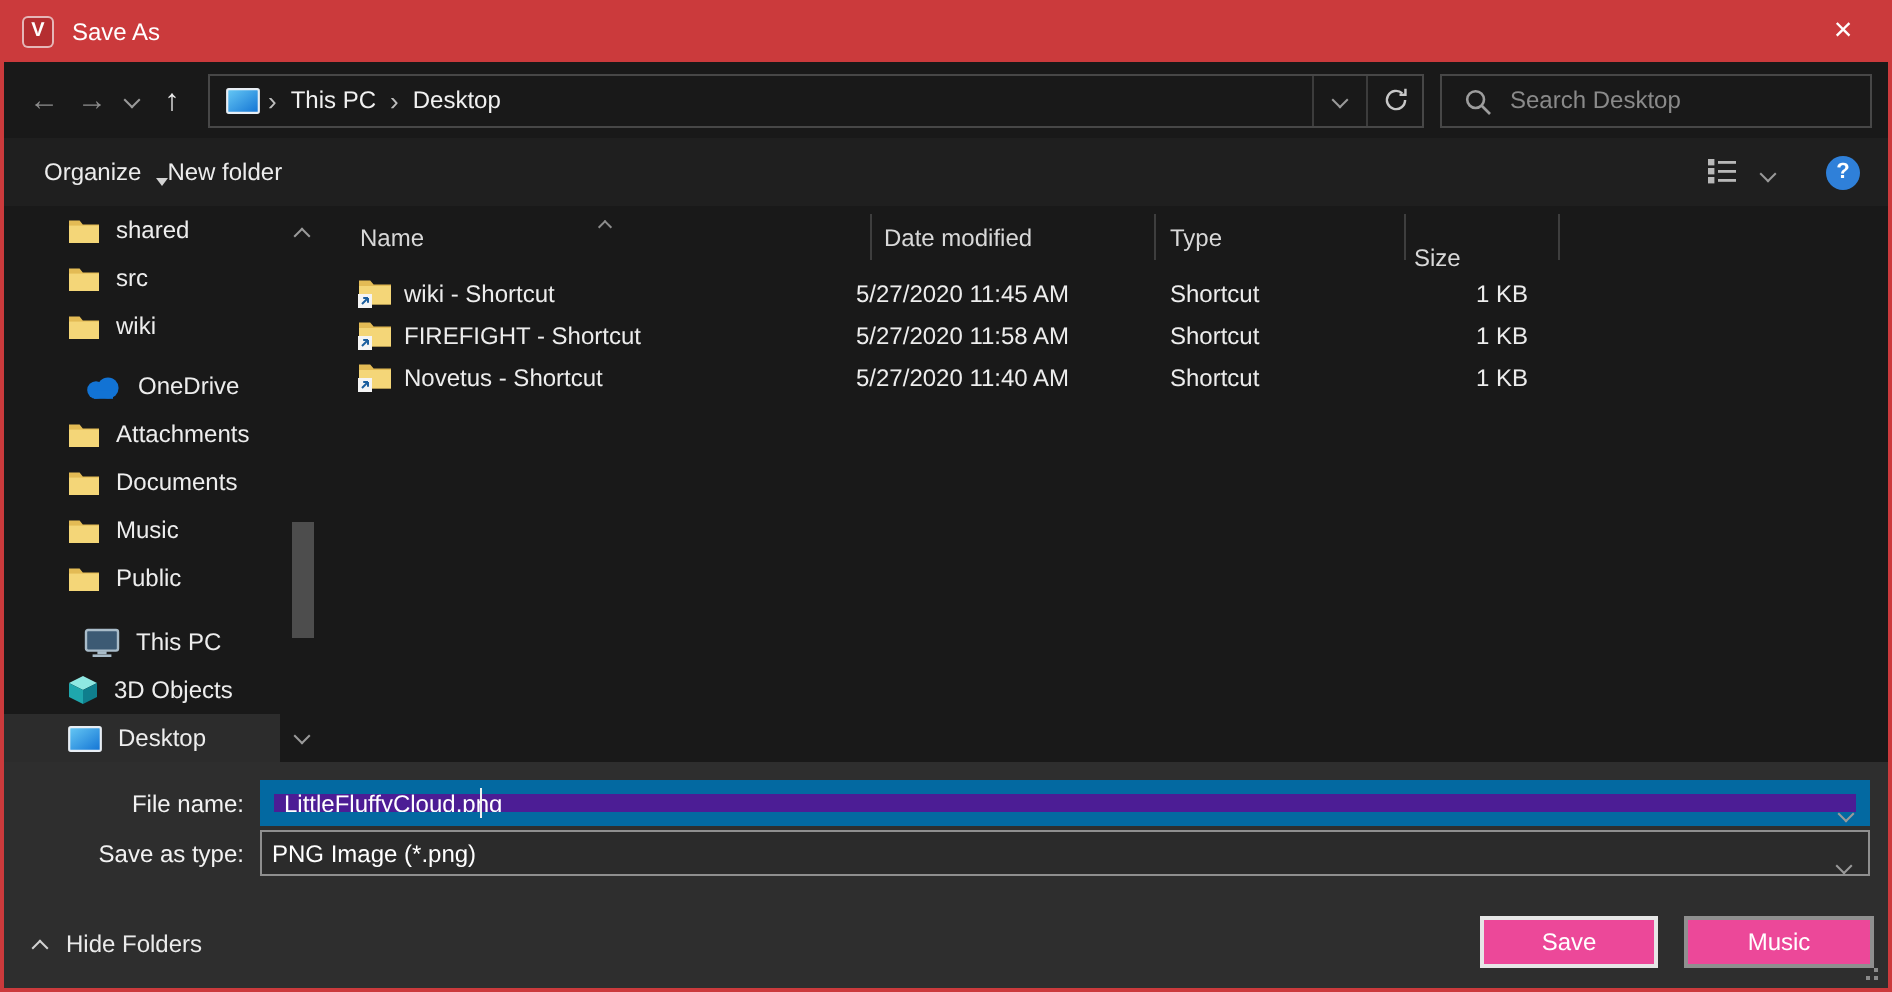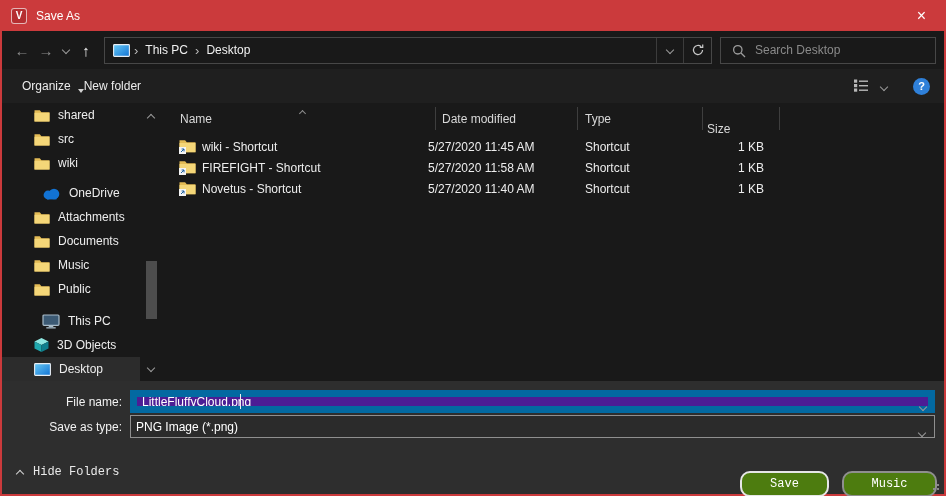--- a/index.html
+++ b/index.html
@@ -96,25 +96,25 @@
   .flabel{ width:128px; text-align:right; padding-right:8px; color:#f2f2f2; }
   .fn-wrap{ position:relative; flex:1; height:23px; }
   .fn-wrap input{ width:100%; height:100%; background:#4c1d95; border:7px solid #0369a1; outline:none;
     color:#fff; font:inherit; padding:0 26px 0 5px; }
   .textcaret{ position:absolute; left:110px; top:4px; width:1px; height:15px; background:#f0f0f0; }
   .inp-chev{ position:absolute; right:9px; top:9px; }
   .sel{ position:relative; flex:1; height:23px; background:#2b2b2b; border:1px solid #8f8f8f;
     display:flex; align-items:center; padding:0 26px 0 5px; color:#fff; }
 
   
-  .footer{ flex:0 0 45px; background:var(--panel); position:relative;font-family:Liberation Mono, monospace; }
+  .footer{ flex:0 0 45px; background:var(--panel); position:relative; }
   .hidefolders{ position:absolute; left:15px; top:16px; display:flex; align-items:center; gap:10px; color:#eaeaea; }
   .hidefolders .chev{ border-color:#d2d2d2; margin-top:3px; }
-  .btn{ position:absolute; top:22px; height:26px; display:flex; align-items:center; justify-content:center;
-    background:#4d7c0f; color:#fff; font:inherit;border-radius:10px; }
+  .btn{ position:absolute; top:9px; height:26px; display:flex; align-items:center; justify-content:center;
+    background:#ec4899; color:#fff; font:inherit; }
   .btn-save{ left:738px; width:89px; border:2px solid #e6e6e6; }
   .btn-cancel{ left:840px; width:95px; border:2px solid #8f8f8f; }
   .grip{ position:absolute; right:5px; bottom:4px; width:2px; height:2px; background:#8a8a8a;
     box-shadow:-4px 0 0 #8a8a8a, 0 -4px 0 #8a8a8a; }
 </style>
 </head>
 <body>
 
 <div id="win">
 

